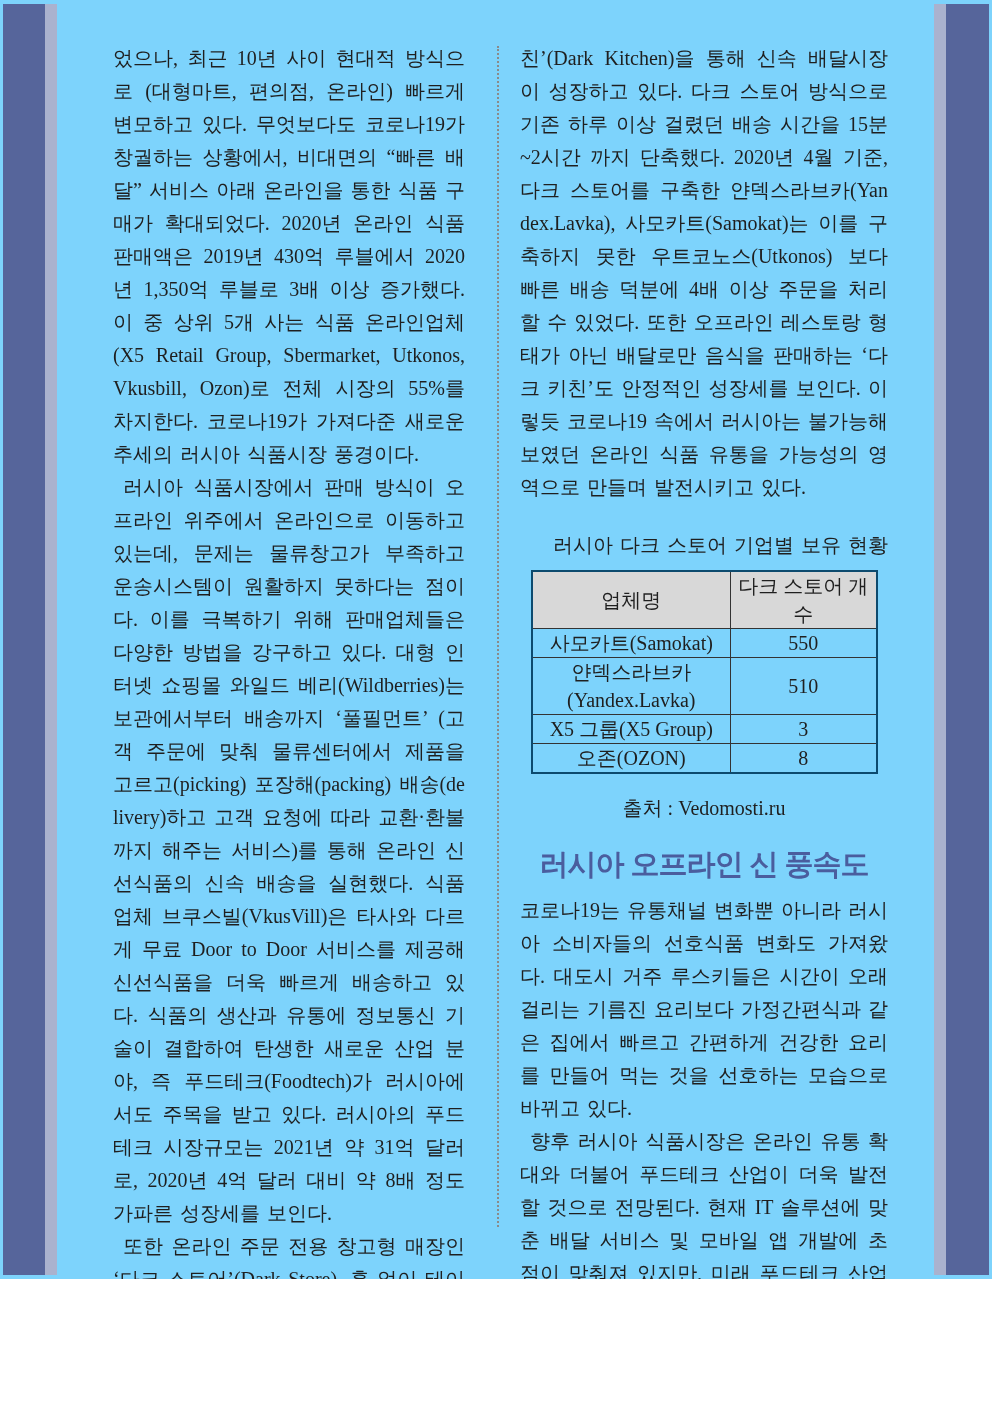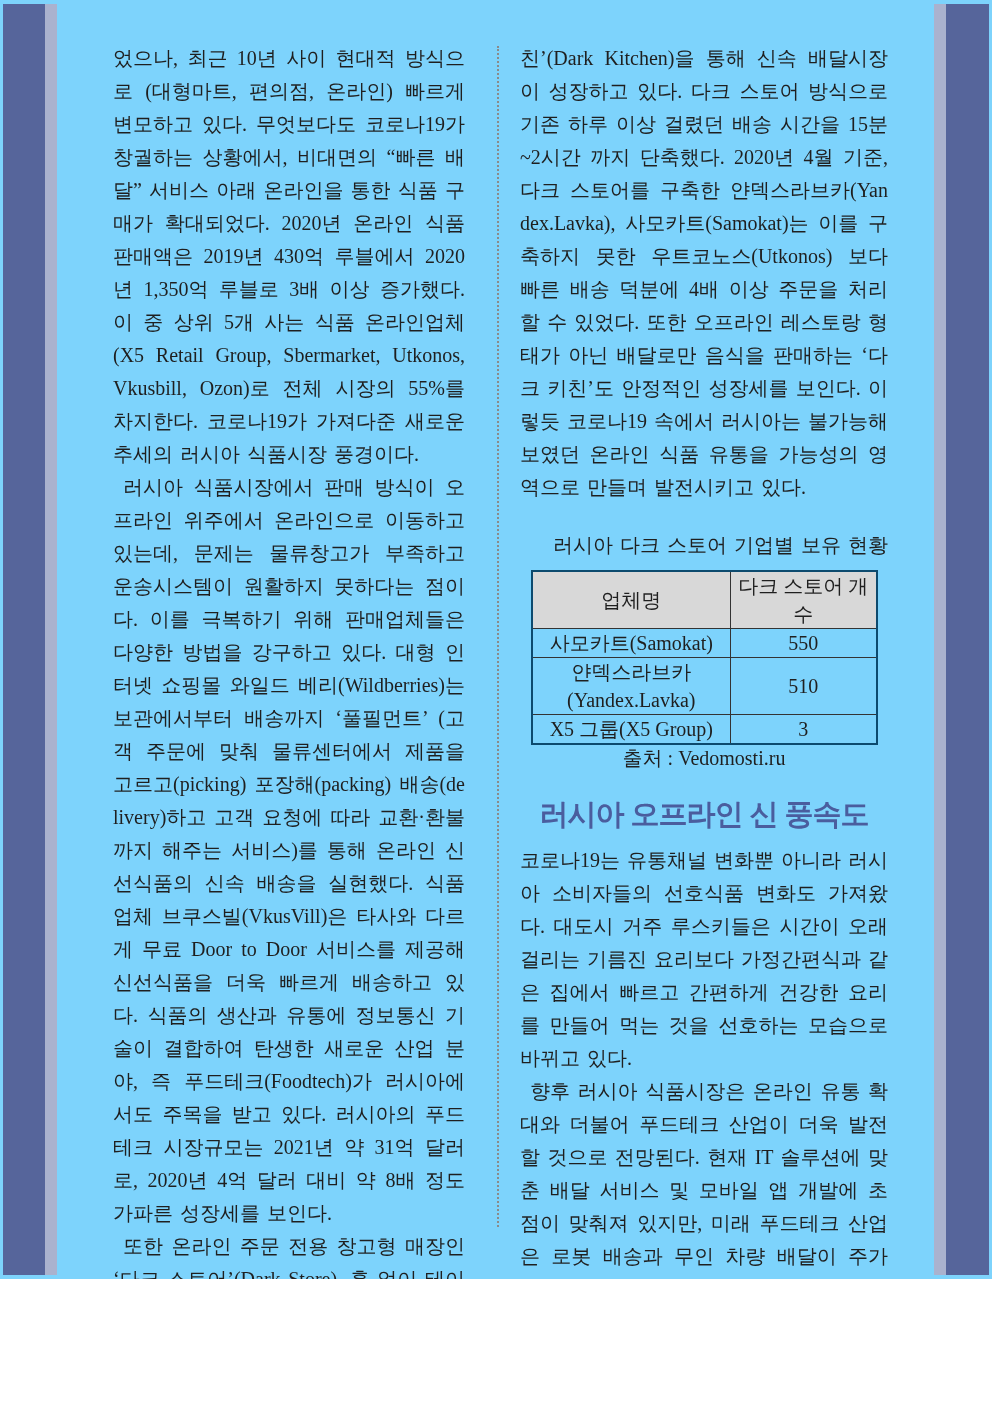--- a/index.html
+++ b/index.html
@@ -60,20 +60,21 @@
     text-align:center;
     padding:0 6px;
     height:28px;
     line-height:28px;
     font-weight:normal;
   }
   table.data-table th{background:#d8d8d8;}
   table.data-table td.company{width:196px;line-height:28px;}
   table.data-table td.count{width:151px;}
   .source-line{
+    margin-top:21px;
     text-align:center;
     font-size:20px;
   }
 </style>
 </head>
 <body>
 
 <div class="page">
 
   <div class="bar bar-left-dark"></div>
@@ -108,20 +109,24 @@
           <td class="count">550</td>
         </tr>
         <tr>
           <td class="company">얀덱스라브카 (Yandex.Lavka)</td>
           <td class="count">510</td>
         </tr>
         <tr>
           <td class="company">X5 그룹(X5 Group)</td>
           <td class="count">3</td>
         </tr>
+        <tr>
+          <td class="company">오존(OZON)</td>
+          <td class="count">8</td>
+        </tr>
       </tbody>
     </table>
 
     <div class="source-line">출처 : Vedomosti.ru</div>
 
     <h2 class="section-heading heading2">러시아 오프라인 신 풍속도</h2>
     <p class="body-text">코로나19는 유통채널 변화뿐 아니라 러시아 소비자들의 선호식품 변화도 가져왔다. 대도시 거주 루스키들은 시간이 오래 걸리는 기름진 요리보다 가정간편식과 같은 집에서 빠르고 간편하게 건강한 요리를 만들어 먹는 것을 선호하는 모습으로 바뀌고 있다.</p>
     <p class="body-text indent">향후 러시아 식품시장은 온라인 유통 확대와 더불어 푸드테크 산업이 더욱 발전할 것으로 전망된다. 현재 IT 솔루션에 맞춘 배달 서비스 및 모바일 앱 개발에 초점이 맞춰져 있지만, 미래 푸드테크 산업은 로봇 배송과 무인 차량 배달이 주가 될 것이다. 이미 2021년 초, 러시아 IT기업 얀덱스(Yandex)는 모스크바의 일부 지역에서 로봇 음식 배</p>
   </div>
 

